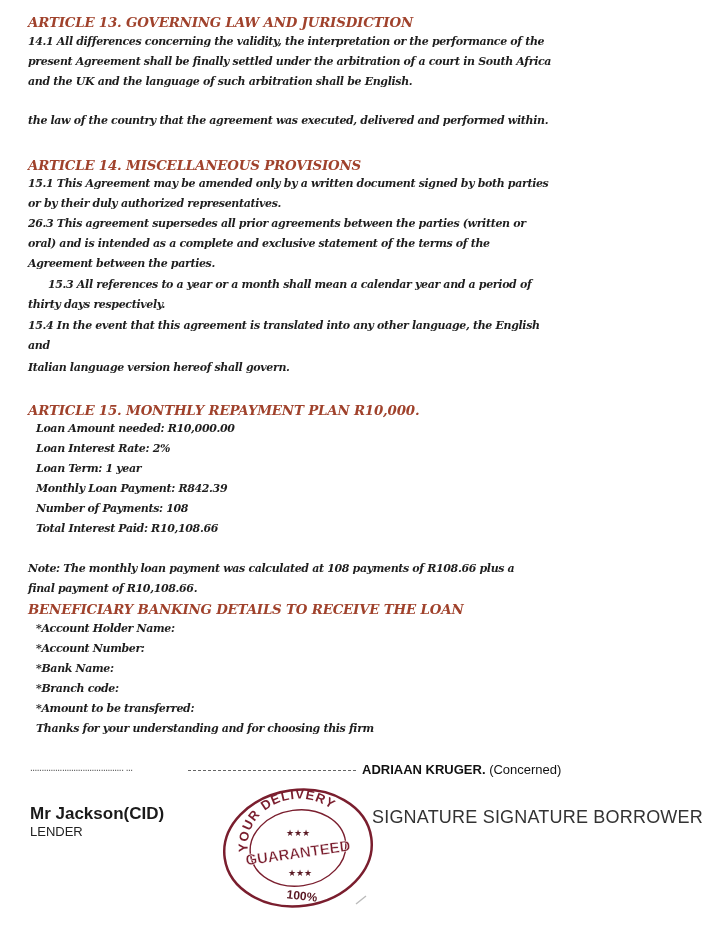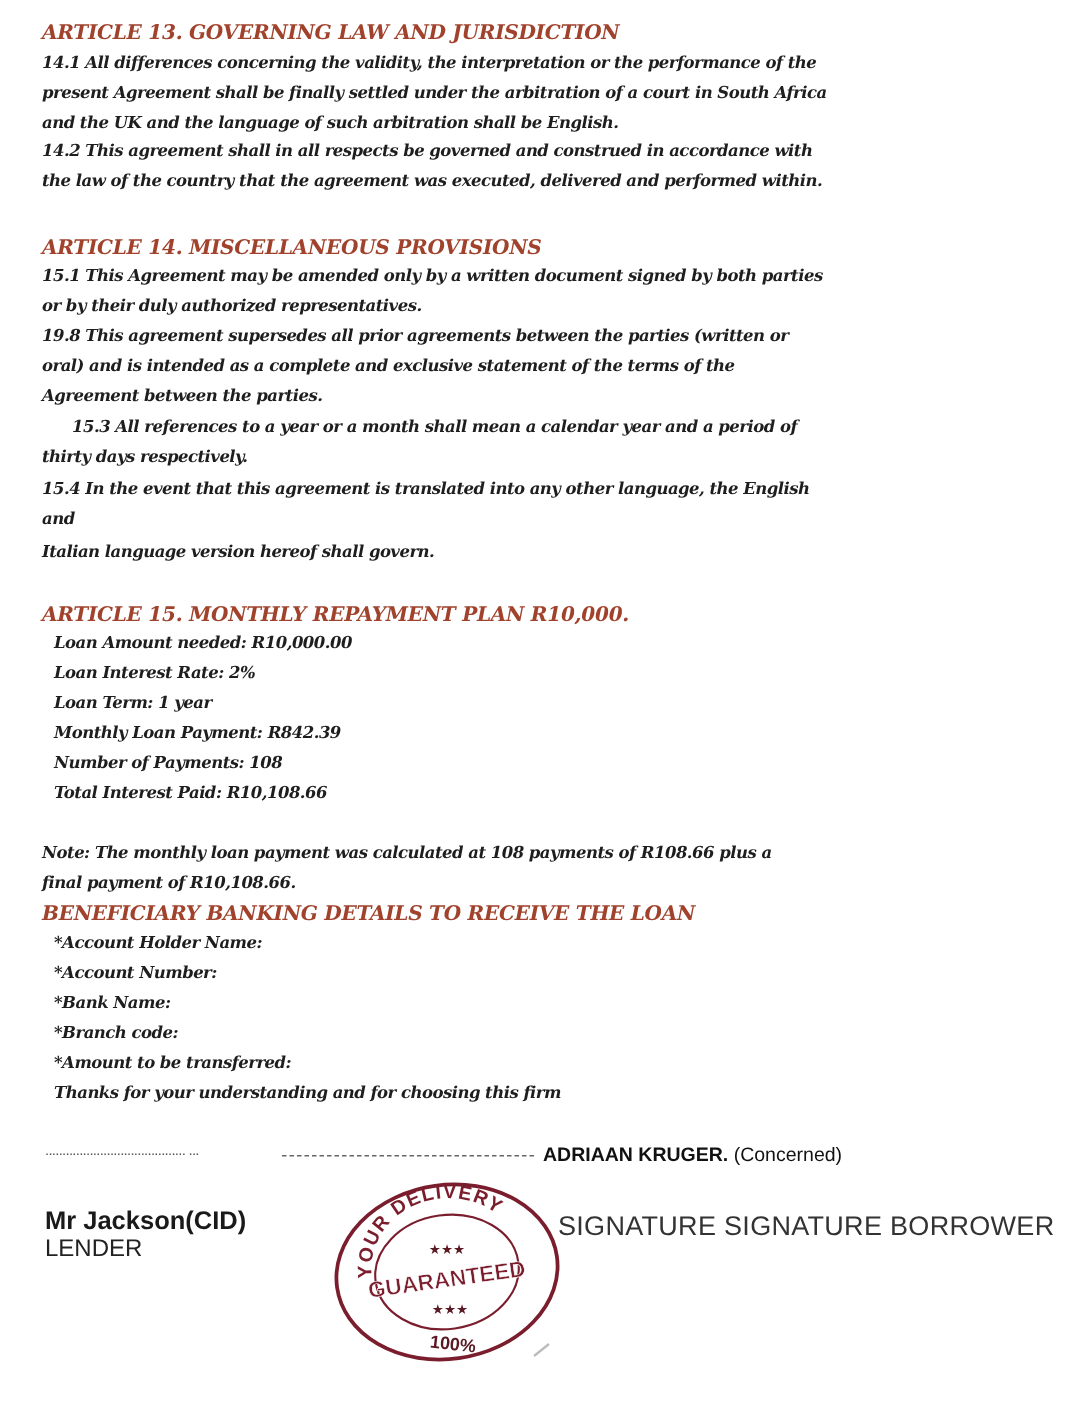--- a/index.html
+++ b/index.html
@@ -8,40 +8,39 @@
   .serif { font-family: "DejaVu Serif", "Liberation Serif", serif; font-style: italic; font-weight: bold; }
   .heading { position: absolute; left: 28px; color: #a0422c; font-size: 13.4px; letter-spacing: -0.2px; white-space: nowrap; }
   .line { position: absolute; left: 28px; color: #1e1e1e; font-size: 11px; letter-spacing: -0.35px; white-space: nowrap; }
   .indent { left: 36px; }
   .sans { font-family: "Liberation Sans", "DejaVu Sans", sans-serif; }
   .sigdots { position: absolute; top: 762px; left: 30px; font-family: "Liberation Sans", sans-serif; font-size: 10px; color: #555; letter-spacing: -0.5px; white-space: nowrap; }
   .sigline { position: absolute; top: 770px; left: 188px; width: 168px; border-top: 1px dashed #666; }
   .signame { position: absolute; top: 762px; left: 362px; font-size: 13px; color: #111; white-space: nowrap; }
   .signame b { font-weight: bold; }
   .lender-name { position: absolute; top: 804px; left: 30px; font-size: 17px; font-weight: bold; color: #1a1a1a; }
-  .lender-role { position: absolute; top: 824px; left: 30px; font-size: 16px; color: #222; }
+  .lender-role { position: absolute; top: 824px; left: 30px; font-size: 13px; color: #222; }
   .borrower { position: absolute; top: 807px; left: 372px; font-size: 18px; color: #333; letter-spacing: 0.2px; white-space: nowrap; }
   .stamp { position: absolute; left: 218px; top: 788px; width: 160px; height: 120px; }
 </style>
 </head>
 <body>
 
 <div class="doc">
 
   <div class="heading serif" style="top:14px;">ARTICLE 13. GOVERNING LAW AND JURISDICTION</div>
   <div class="line serif" style="top:35px;">14.1 All differences concerning the validity, the interpretation or the performance of the</div>
   <div class="line serif" style="top:55px;">present Agreement shall be finally settled under the arbitration of a court in South Africa</div>
   <div class="line serif" style="top:75px;">and the UK and the language of such arbitration shall be English.</div>
-  <div class="line serif" style="top:94px;">14.2 This agreement shall in all respects be governed and construed in accordance with</div>
   <div class="line serif" style="top:114px;">the law of the country that the agreement was executed, delivered and performed within.</div>
 
   <div class="heading serif" style="top:157px;">ARTICLE 14. MISCELLANEOUS PROVISIONS</div>
   <div class="line serif" style="top:177px;">15.1 This Agreement may be amended only by a written document signed by both parties</div>
   <div class="line serif" style="top:197px;">or by their duly authorized representatives.</div>
-  <div class="line serif" style="top:217px;">19.8 This agreement supersedes all prior agreements between the parties (written or</div>
+  <div class="line serif" style="top:217px;">26.3 This agreement supersedes all prior agreements between the parties (written or</div>
   <div class="line serif" style="top:237px;">oral) and is intended as a complete and exclusive statement of the terms of the</div>
   <div class="line serif" style="top:257px;">Agreement between the parties.</div>
   <div class="line serif" style="top:278px;margin-left:20px;">15.3 All references to a year or a month shall mean a calendar year and a period of</div>
   <div class="line serif" style="top:298px;">thirty  days respectively.</div>
   <div class="line serif" style="top:319px;">15.4 In the event that this agreement is translated into any other language, the English</div>
   <div class="line serif" style="top:339px;">and</div>
   <div class="line serif" style="top:361px;">Italian language version hereof shall govern.</div>
 
   <div class="heading serif" style="top:402px;">ARTICLE 15. MONTHLY REPAYMENT PLAN R10,000.</div>
   <div class="line serif indent" style="top:422px;">Loan Amount needed: R10,000.00</div>

